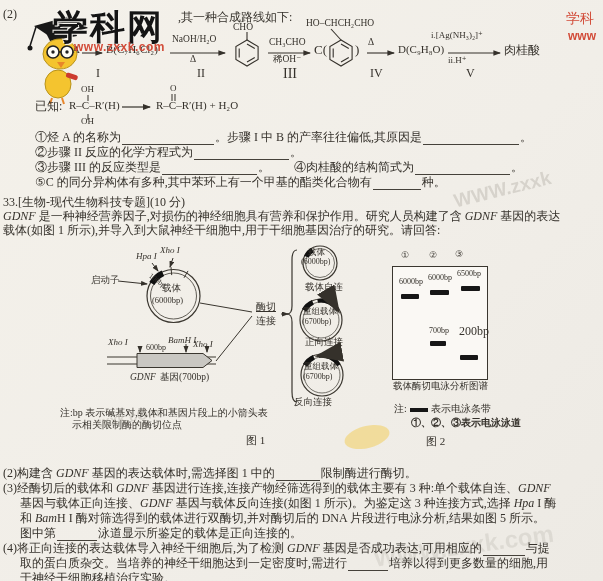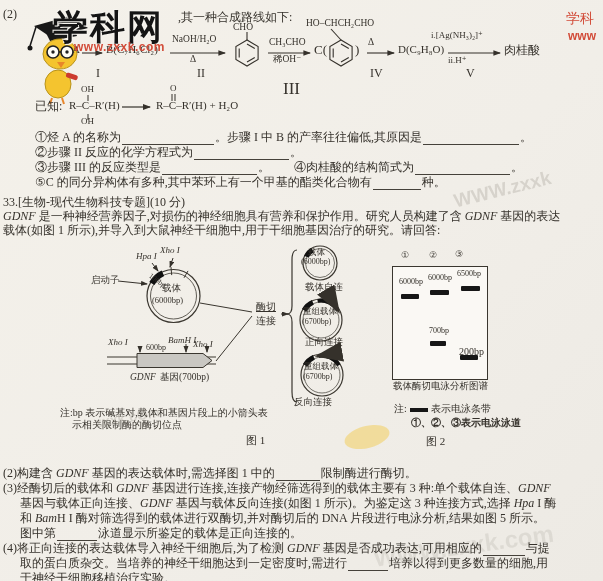--- a/index.html
+++ b/index.html
@@ -160,21 +160,21 @@
       <span class="lab" style="left: 314px; top: 43px; font-size: 13px;">C(</span>
       <span class="lab" style="left: 355px; top: 43px; font-size: 13px;">)</span>
       <span class="lab" style="left: 306px; top: 19px; font-size: 9.5px;">HO–CHCH₂CHO</span>
       <span class="lab" style="left: 368px; top: 38px; font-size: 9.5px;">Δ</span>
       <span class="lab" style="left: 398px; top: 44px; font-size: 11px;">D(C₉H₈O)</span>
       <span class="lab" style="left: 431px; top: 31px; font-size: 9px;">i.[Ag(NH₃)₂]⁺</span>
       <span class="lab" style="left: 448px; top: 56px; font-size: 9px;">ii.H⁺</span>
       <span class="lab" style="left: 504px; top: 44px; font-size: 12px;">肉桂酸</span>
       <span class="lab" style="left: 96px; top: 67px; font-size: 12px;">I</span>
       <span class="lab" style="left: 197px; top: 67px; font-size: 12px;">II</span>
-      <span class="lab" style="left: 283px; top: 80px; font-size: 17px;">III</span>
+      <span class="lab" style="left: 283px; top: 67px; font-size: 14px;">III</span>
       <span class="lab" style="left: 370px; top: 67px; font-size: 12px;">IV</span>
       <span class="lab" style="left: 466px; top: 67px; font-size: 12px;">V</span>
       <span class="lab" style="left: 35px; top: 100px; font-size: 12px;">已知:</span>
       <span class="lab" style="left: 69px; top: 100px; font-size: 11px;">R–C–R′(H)</span>
       <span class="lab" style="left: 81px; top: 85px; font-size: 9px;">OH</span>
       <span class="lab" style="left: 81px; top: 117px; font-size: 9px;">OH</span>
       <span class="lab" style="left: 156px; top: 100px; font-size: 11px;">R–C–R′(H) + H₂O</span>
       <span class="lab" style="left: 170px; top: 84px; font-size: 9px;">O</span>
       <span class="lab it" style="left: 136px; top: 252px; font-size: 9px;">Hpa I</span>
       <span class="lab it" style="left: 160px; top: 246px; font-size: 9px;">Xho I</span>
@@ -232,15 +232,15 @@
       <div class="line" style="left: 20px; top: 571px;"><span>于神经干细胞移植治疗实验。</span></div>
       <div class="band" style="left: 401px; top: 294px; width: 18px;"></div>
       <span class="lab" style="font-size: 8px; left: 399px; top: 278px;">6000bp</span>
       <div class="band" style="left: 430px; top: 290px; width: 19px;"></div>
       <span class="lab" style="font-size: 8px; left: 428px; top: 274px;">6000bp</span>
       <div class="band" style="left: 461px; top: 286px; width: 19px;"></div>
       <span class="lab" style="font-size: 8px; left: 457px; top: 270px;">6500bp</span>
       <div class="band" style="left: 430px; top: 341px; width: 16px;"></div>
       <span class="lab" style="font-size: 8px; left: 429px; top: 327px;">700bp</span>
       <div class="band" style="left: 460px; top: 355px; width: 18px;"></div>
-      <span class="lab" style="font-size: 10px; left: 459px; top: 347px;">200bp</span>
+      <span class="lab" style="font-size: 12px; left: 459px; top: 325px;">200bp</span>
     </div>
 </div>
 
 </body></html>

